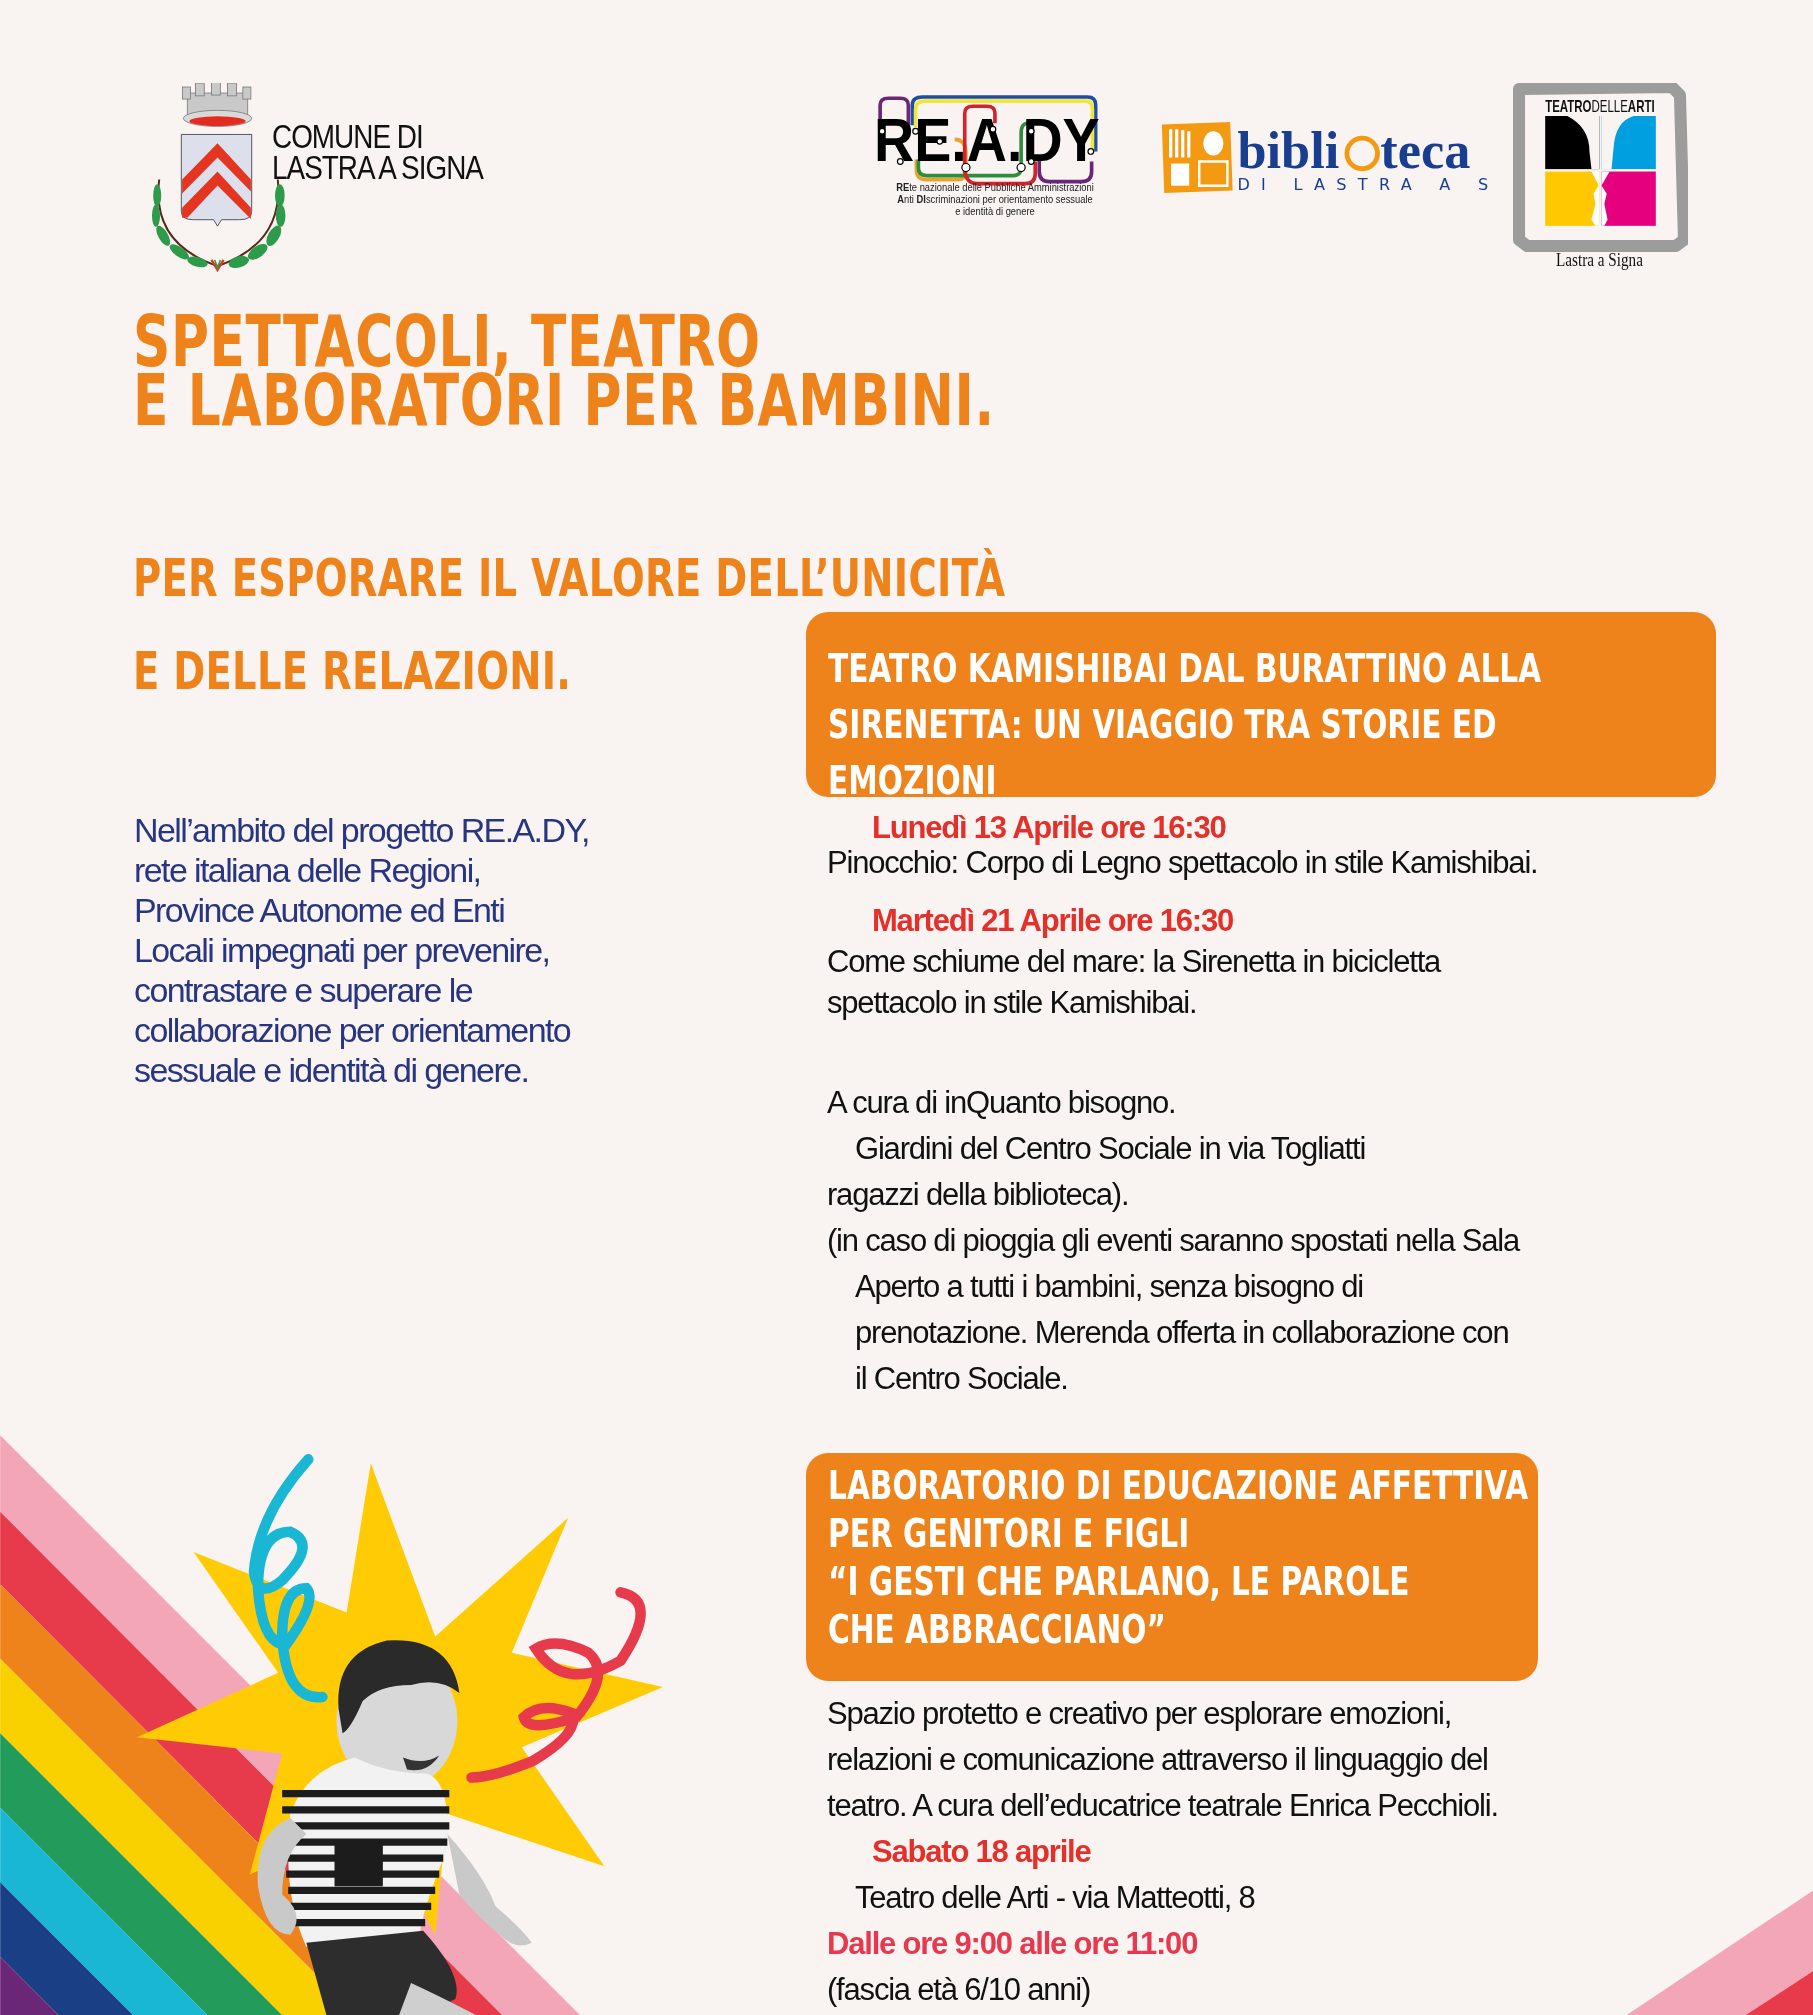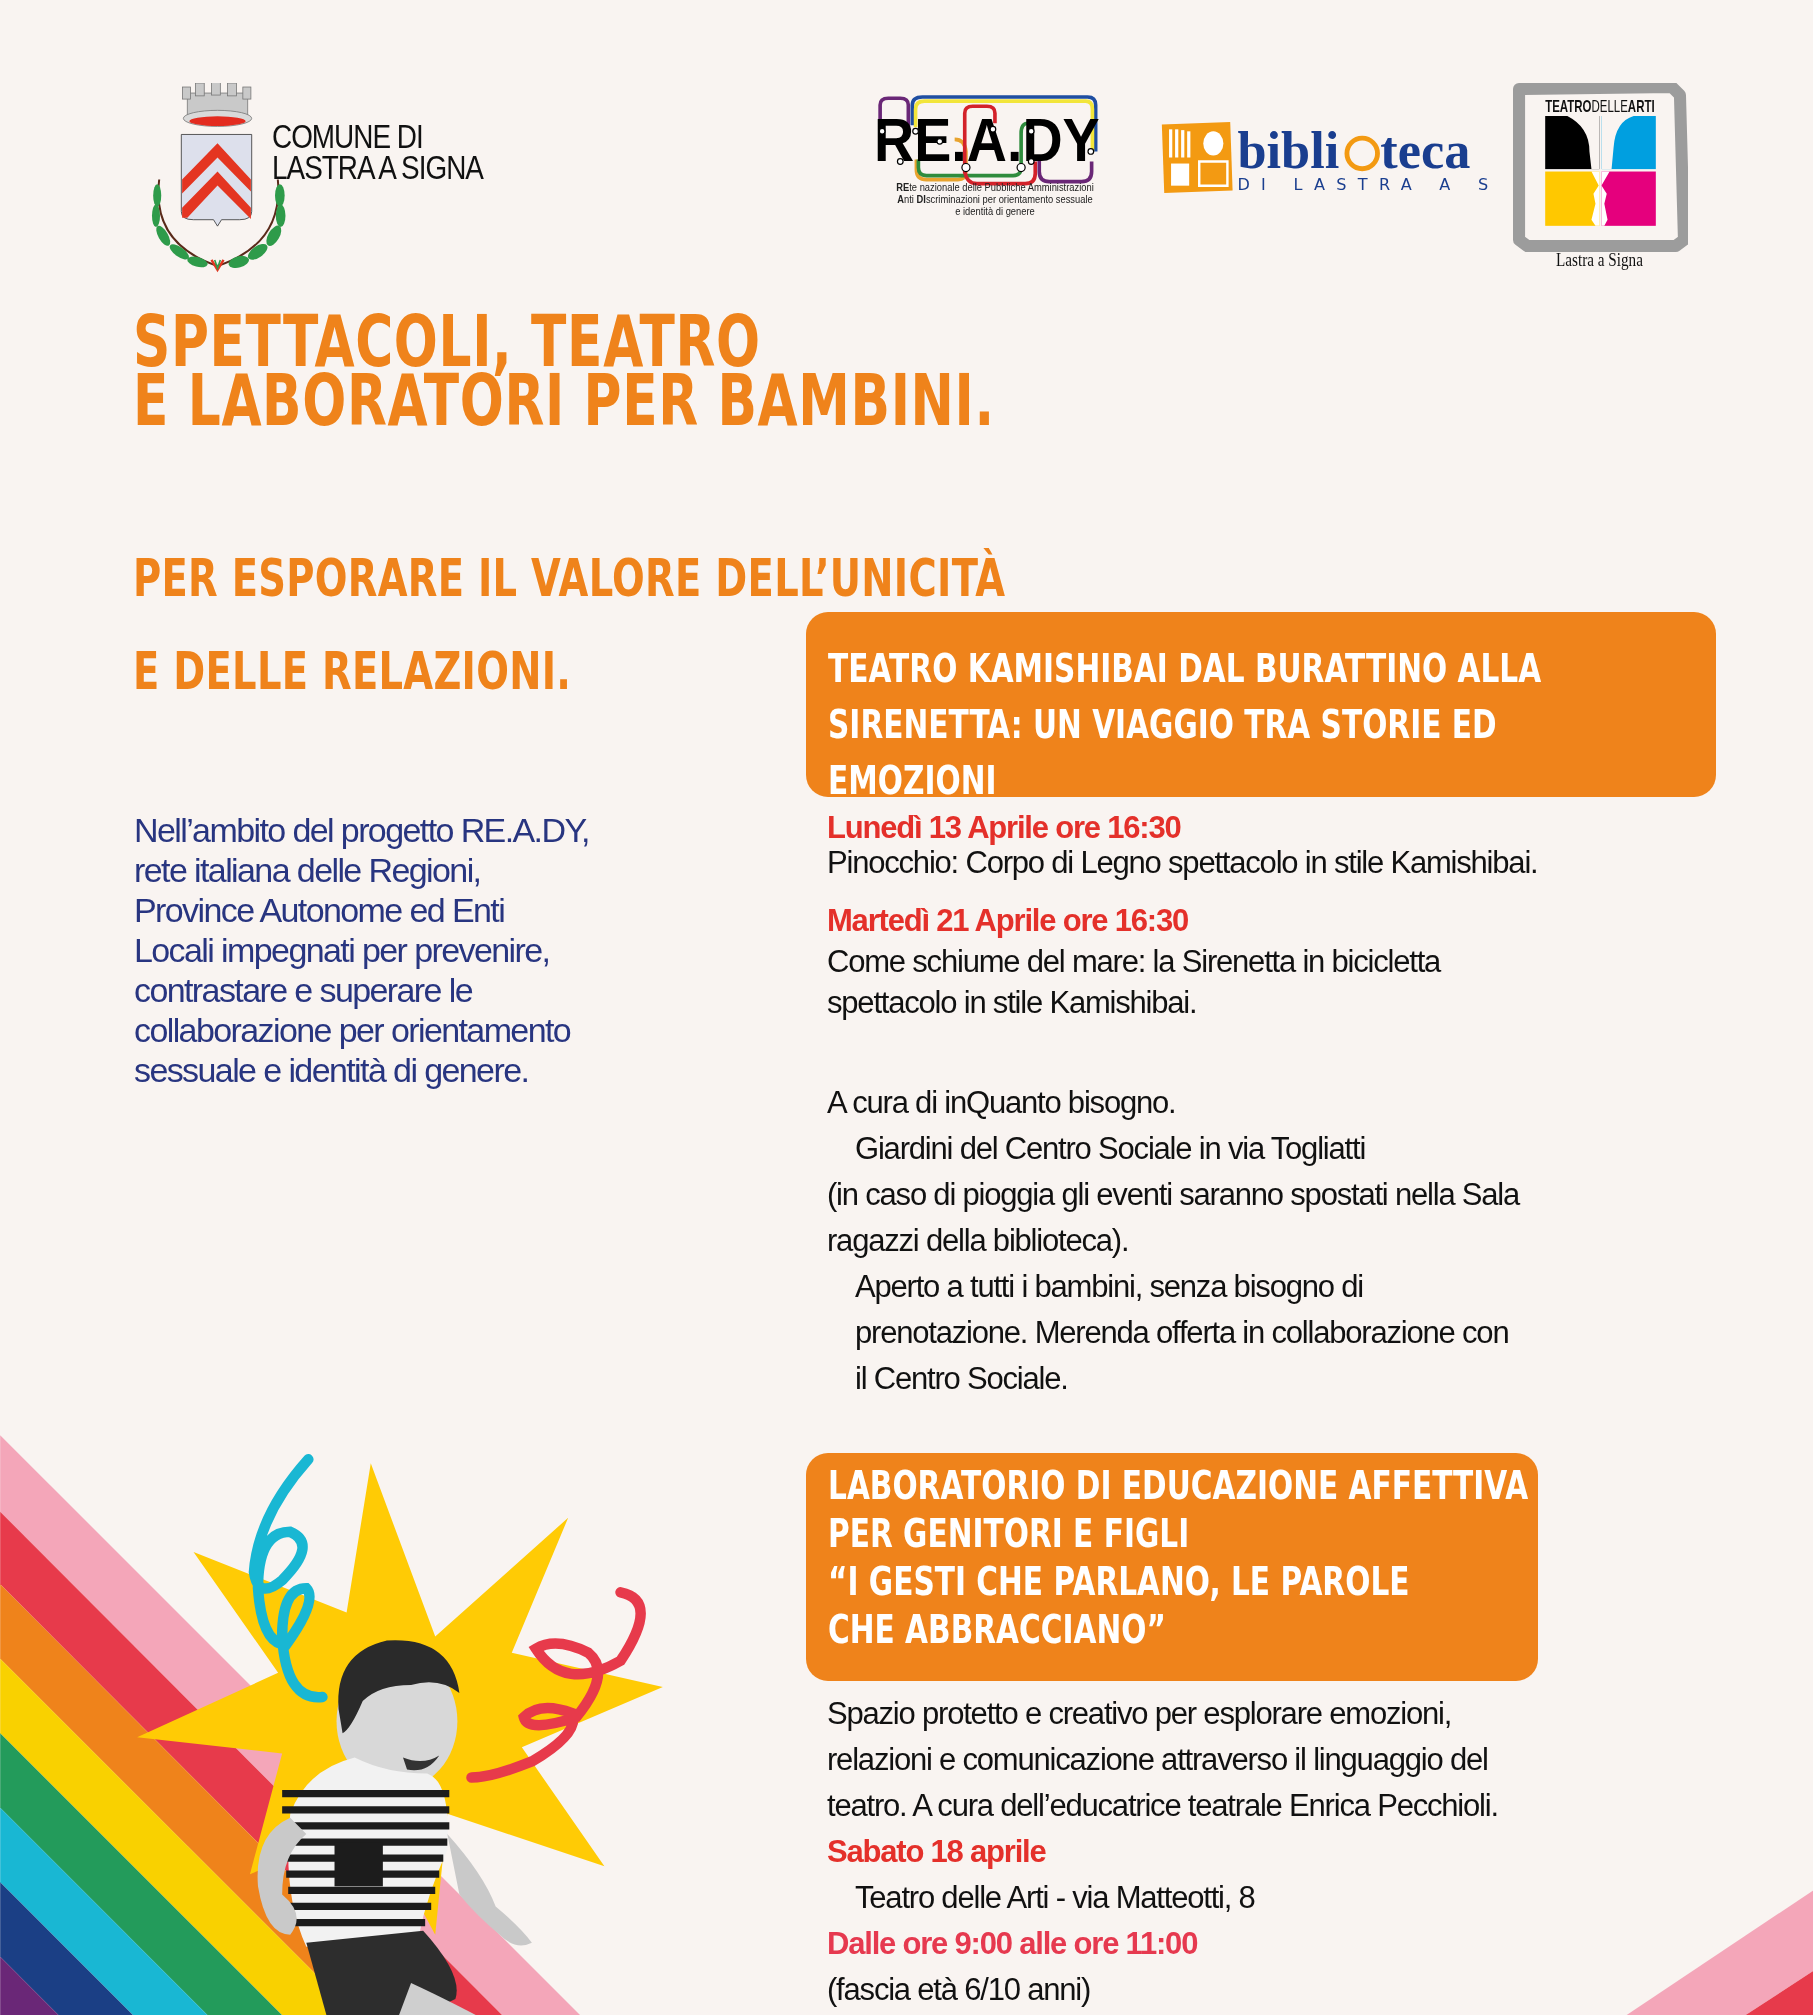--- a/index.html
+++ b/index.html
@@ -38,21 +38,21 @@
   .section-head { background: #ef831b; border-radius: 22px; color: #fff; font-weight: bold;
     font-family: "DejaVu Sans", sans-serif; overflow: hidden; }
   .section-head .inner { transform: scaleX(0.76); transform-origin: left top; white-space: nowrap; font-size: 39px; }
   .head1 { left: 806px; top: 612px; width: 910px; height: 185px; padding: 29px 0 0 22px; }
   .head1 .inner { line-height: 56px; }
   .head2 { left: 806px; top: 1453px; width: 732px; height: 228px; padding: 8.9px 0 0 22px; }
   .head2 .inner { line-height: 48px; }
 
   
   .body-col { left: 827px; width: 907px; color: #111; font-size: 31px; letter-spacing: -1.2px; }
-  .date-red { color: #e4302a; font-weight: bold; }
+  .date-red { color: #e4302a; font-weight: bold; margin-left: 45px; }
   .date-pink { color: #e6394f; font-weight: bold; }
   .it { }
   .b { font-weight: normal; margin-left: 28px; }
   .line { white-space: nowrap; display: block; }
 
   .ev1 { top: 810px; line-height: 35px; }
   .ev1 .gap { height: 22.6px; }
   .ev1b { top: 1080px; line-height: 46px; }
   .ev2 { top: 1691px; line-height: 46px; }
 
@@ -201,22 +201,22 @@
   <span class="line it">Pinocchio: Corpo di Legno spettacolo in stile Kamishibai.</span>
   <div class="gap"></div>
   <span class="line date-red">Martedì 21 Aprile ore 16:30</span>
   <span class="line it" style="line-height:47px">Come schiume del mare: la Sirenetta in bicicletta</span>
   <span class="line it">spettacolo in stile Kamishibai.</span>
 </div>
 
 <div class="abs body-col ev1b">
   <span class="line">A cura di inQuanto bisogno.</span>
   <span class="line b">Giardini del Centro Sociale in via Togliatti</span>
+  <span class="line">ragazzi della biblioteca).</span>
   <span class="line">(in caso di pioggia gli eventi saranno spostati nella Sala</span>
-  <span class="line">ragazzi della biblioteca).</span>
   <span class="line b">Aperto a tutti i bambini, senza bisogno di</span>
   <span class="line b">prenotazione. Merenda offerta in collaborazione con</span>
   <span class="line b">il Centro Sociale.</span>
 </div>
 
 <div class="abs section-head head2">
   <div class="inner">
     <div>LABORATORIO DI EDUCAZIONE AFFETTIVA</div>
     <div>PER GENITORI E FIGLI</div>
     <div>“I GESTI CHE PARLANO, LE PAROLE</div>

